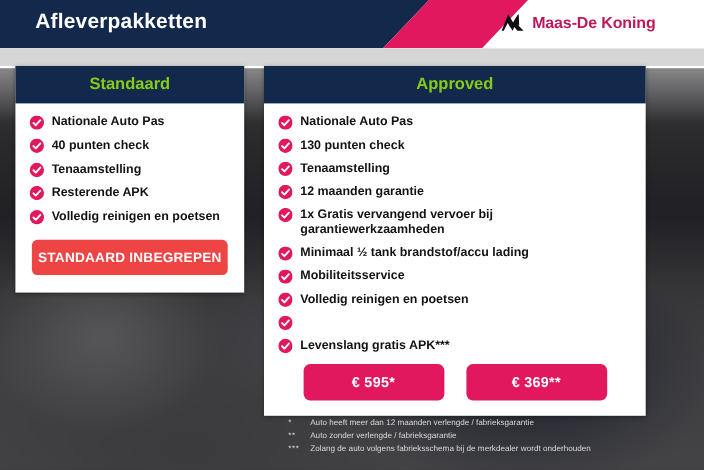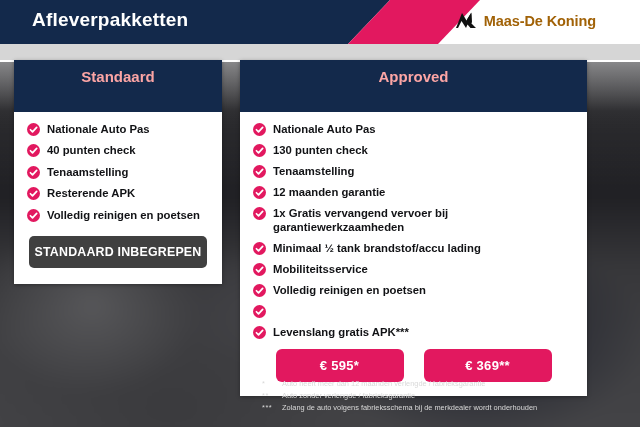--- a/index.html
+++ b/index.html
@@ -41,52 +41,52 @@
     clip-path:polygon(60px 0, 150px 0, 108px 44px, 18px 44px);
   }
   #header-title{
     position:absolute;left:32px;top:9px;
     color:#ffffff;font-size:19px;font-weight:bold;letter-spacing:.2px;
   }
   #brand{
     position:absolute;right:44px;top:11px;display:flex;align-items:center;gap:7px;
   }
   #brand-mark{width:22px;height:20px;display:block;}
-  #brand-name{color:#a16207;font-size:14.5px;font-weight:bold;letter-spacing:-.1px;}
+  #brand-name{color:#be185d;font-size:14.5px;font-weight:bold;letter-spacing:-.1px;}
 
   
   #band{
     position:absolute;left:0;top:44px;width:640px;height:16px;background:#d6d6d6;
   }
 
   
   .card{position:absolute;background:#ffffff;box-shadow:0 1px 4px rgba(0,0,0,.35);}
   .card-head{
-    background:#13294b;color:#fca5a5;text-align:center;
+    background:#13294b;color:#84cc16;text-align:center;
     font-size:15px;font-weight:bold;
-    padding:8px 0 27px 0;
+    padding:8px 0 9px 0;
   }
   .card-body{padding:10px 13px 12px 13px;}
 
   #card-standaard{left:14px;top:60px;width:208px;}
   #card-approved{left:240px;top:60px;width:347px;}
 
   ul.feature-list{list-style:none;margin:0;padding:0;}
   ul.feature-list li{
     display:flex;align-items:flex-start;gap:7px;
     margin:0 0 7px 0;
     font-size:11.3px;font-weight:bold;color:#111215;line-height:1.28;
   }
   #card-approved ul.feature-list li{font-size:11.3px;margin-bottom:6.5px;}
   .check{flex:0 0 auto;width:13px;height:13px;margin-top:1px;display:block;}
 
   
   #standaard-btn{
     margin:14px 2px 4px 2px;
-    background:#404040;color:#ffffff;border:none;
+    background:#ef4444;color:#ffffff;border:none;
     border-radius:5px;
     padding:9px 0;width:calc(100% - 4px);
     font-family:"Liberation Sans", sans-serif;
     font-size:12.4px;font-weight:bold;letter-spacing:.2px;
     cursor:pointer;display:block;text-align:center;
   }
 
   
   #price-row{display:flex;justify-content:center;gap:20px;margin-top:10px;margin-bottom:2px;}
   .price-btn{

